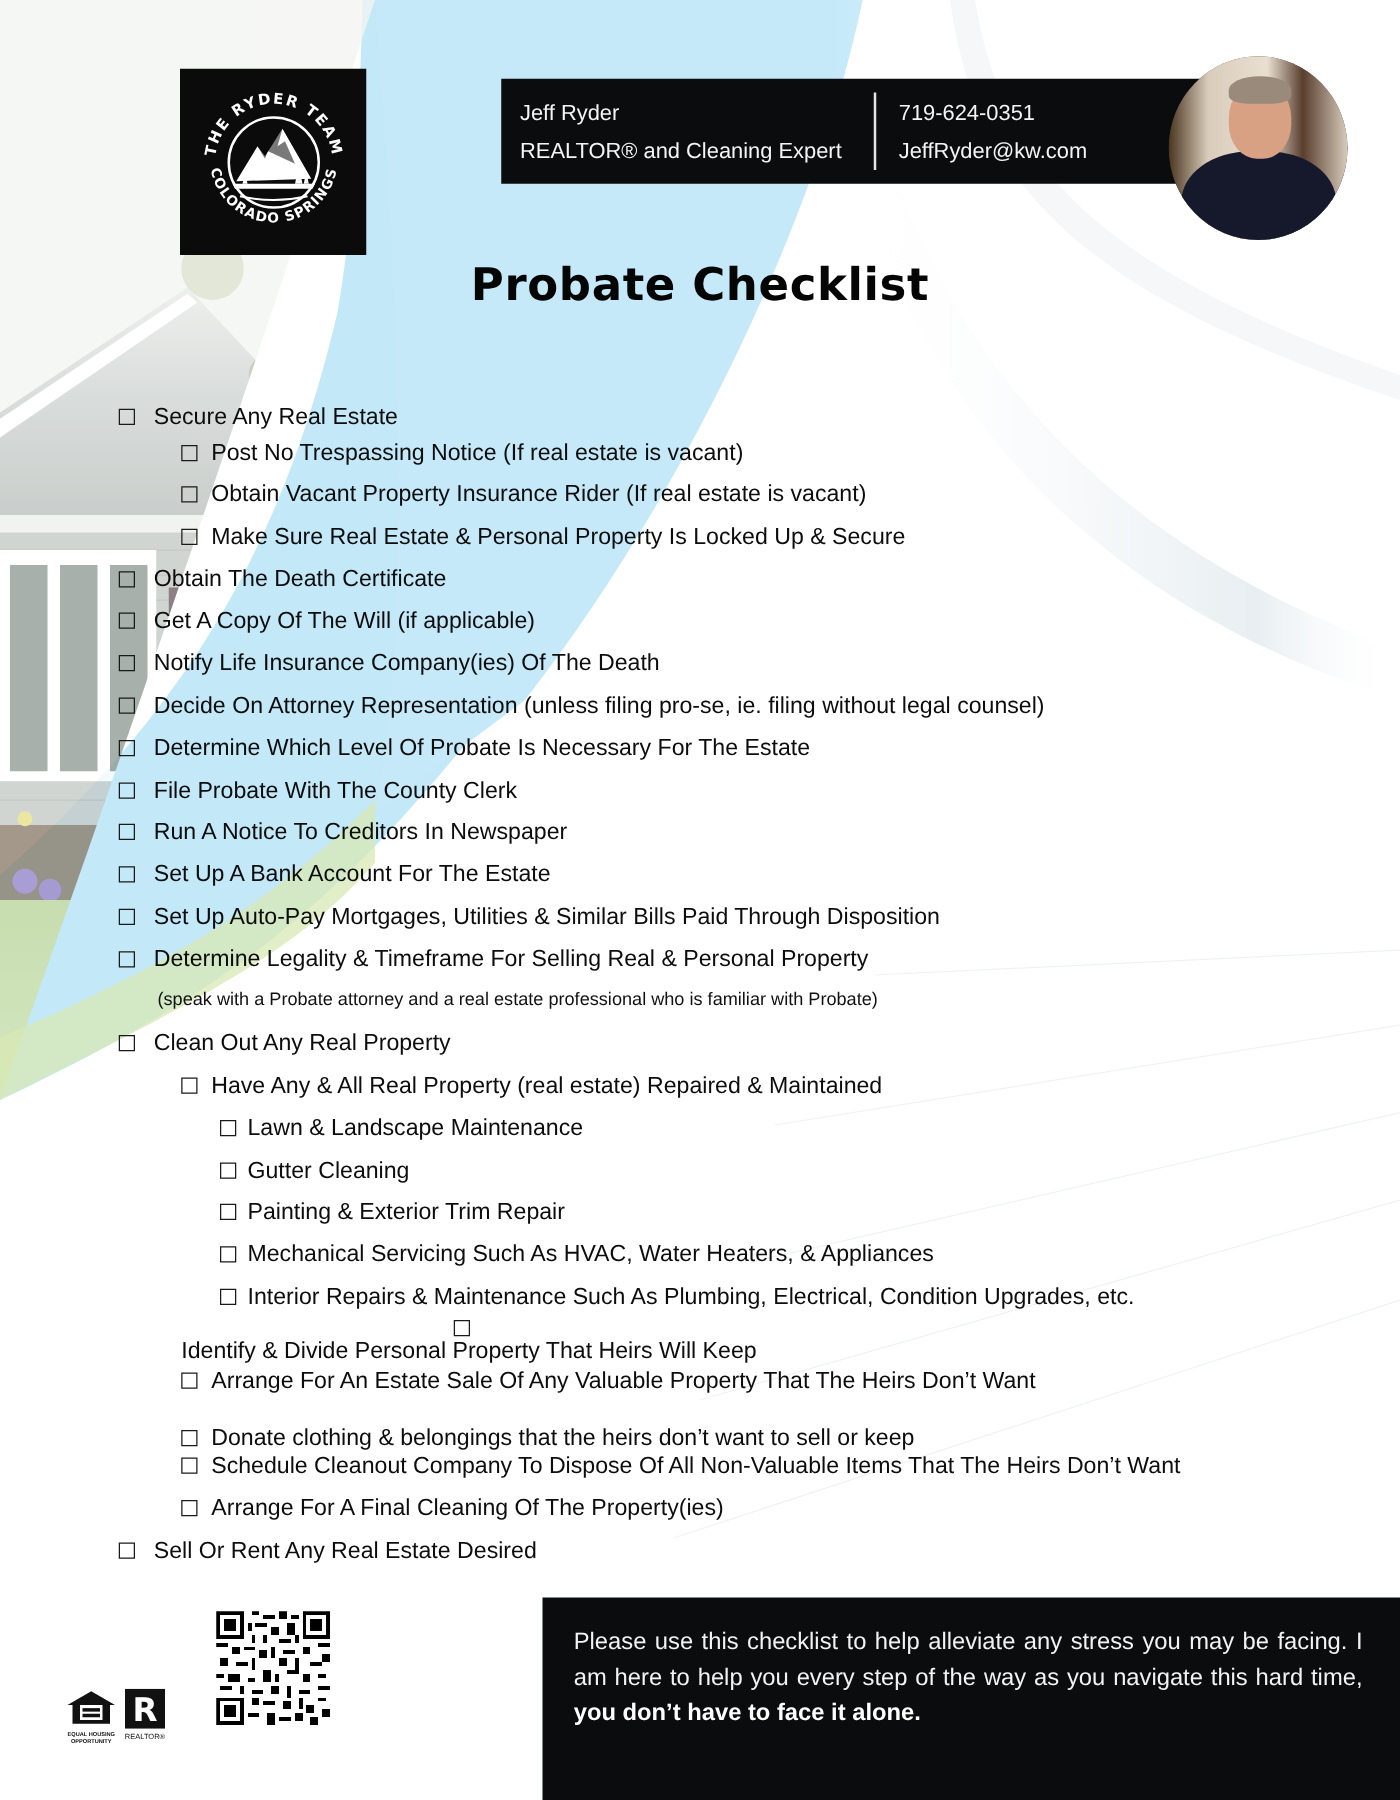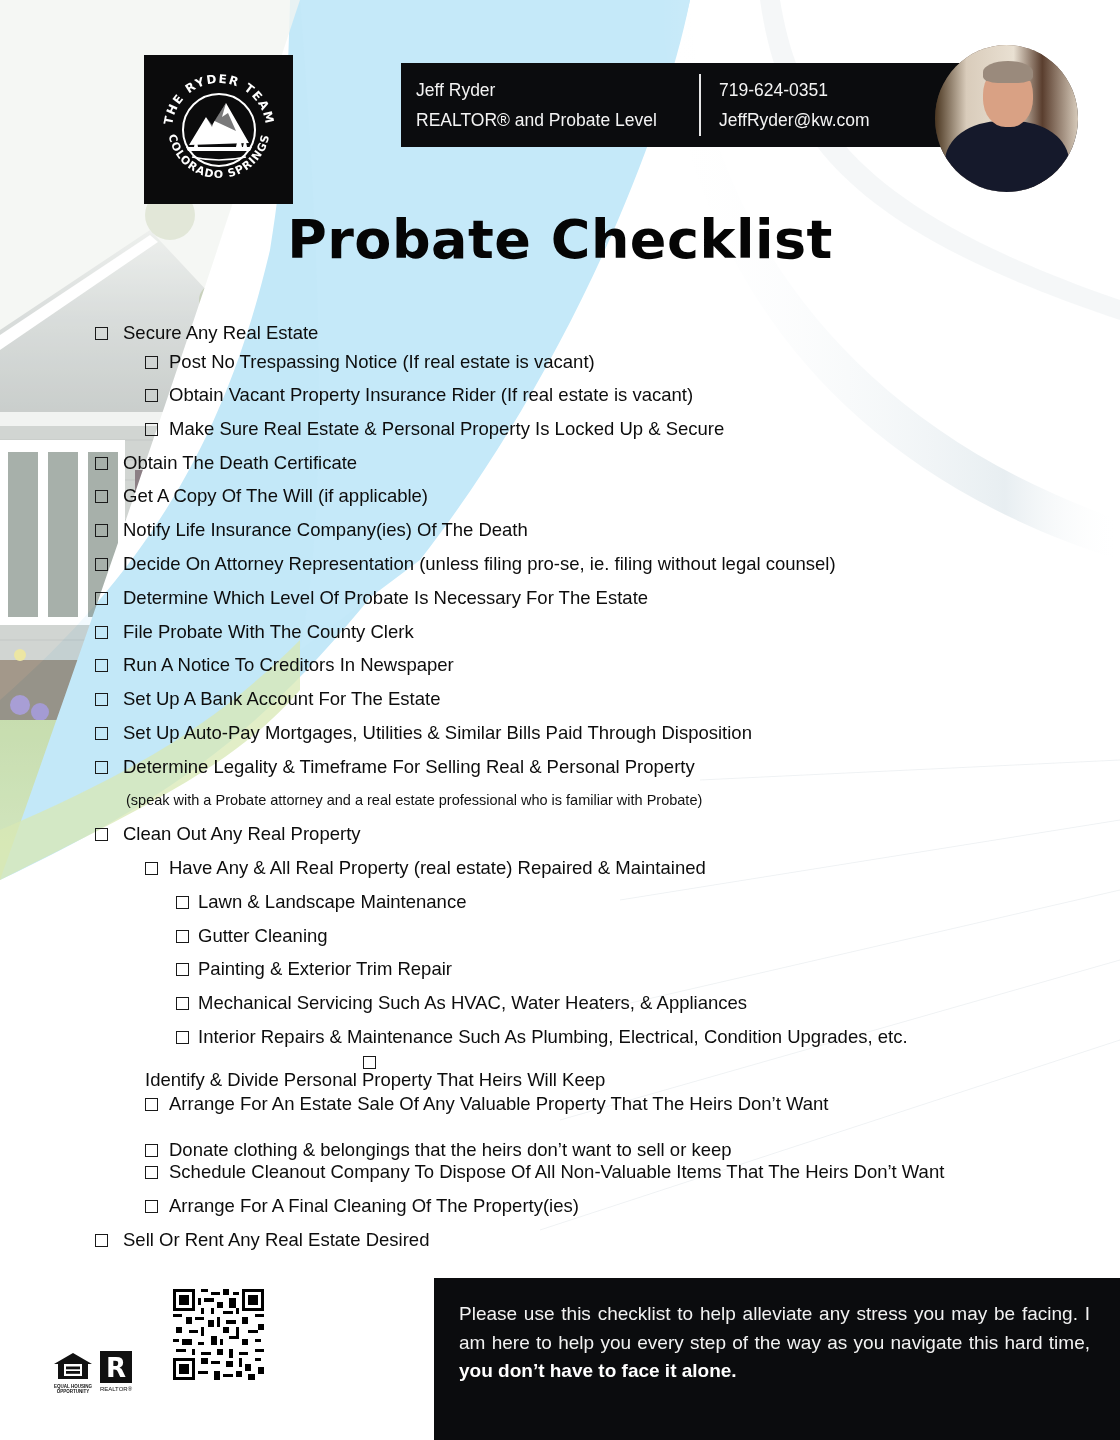--- a/index.html
+++ b/index.html
@@ -31,21 +31,21 @@
     border-radius: 50%; overflow: hidden; z-index: 3;
     background: radial-gradient(circle at 50% 30%, #c99f86 0%, #b58d74 18%, #7a6152 32%, #3b3026 55%, #1a1a24 70%);
   }
   .avatar .wall { position: absolute; inset: 0; background: linear-gradient(90deg, #4a3620 0%, #d9ccbb 22%, #e9e0d2 55%, #5a3e2e 75%, #d7cbbb 100%); }
   .avatar .head { position: absolute; left: 48px; top: 20px; width: 50px; height: 62px; border-radius: 48% 48% 45% 45%; background: #d9a184; }
   .avatar .hair { position: absolute; left: 48px; top: 16px; width: 50px; height: 22px; border-radius: 50% 50% 30% 30%; background: #9a8a7c; }
   .avatar .shirt { position: absolute; left: 10px; top: 76px; width: 124px; height: 90px; border-radius: 45% 45% 0 0; background: #15192b; }
 
   .title {
     position: absolute; left: 0; right: 0; top: 208px; text-align: center; z-index: 2;
-    font-family: "DejaVu Sans", sans-serif; font-weight: 700; font-size: 54px; letter-spacing: 0.5px; color: #050505;
+    font-family: "DejaVu Sans", sans-serif; font-weight: 700; font-size: 36px; letter-spacing: 0.5px; color: #050505;
   }
 
   
   .checklist { position: absolute; left: 0; top: 312px; width: 1120px; z-index: 2; list-style: none; }
   .item {
     position: absolute; display: flex; align-items: center; white-space: nowrap;
     font-size: 18.5px; color: #0d0d0d; height: 30px;
   }
   .box {
     display: inline-block; width: 13px; height: 13px; border: 1.6px solid #1a1a1a; background: transparent;
@@ -176,21 +176,21 @@
     </text>
     <text fill="#fff" font-family="DejaVu Sans, sans-serif" font-weight="700" font-size="11" letter-spacing="1">
       <textPath href="#arcBot" startOffset="50%" text-anchor="middle">COLORADO SPRINGS</textPath>
     </text>
   </svg>
 </div>
 
 <div class="info-bar">
   <div class="info-left">
     <div>Jeff Ryder</div>
-    <div>REALTOR® and Probate Level</div>
+    <div>REALTOR® and Cleaning Expert</div>
   </div>
   <div class="info-divider"></div>
   <div class="info-right">
     <div>719-624-0351</div>
     <div>JeffRyder@kw.com</div>
   </div>
 </div>
 
 <div class="avatar" title="Jeff Ryder headshot">
   <div class="wall"></div>

